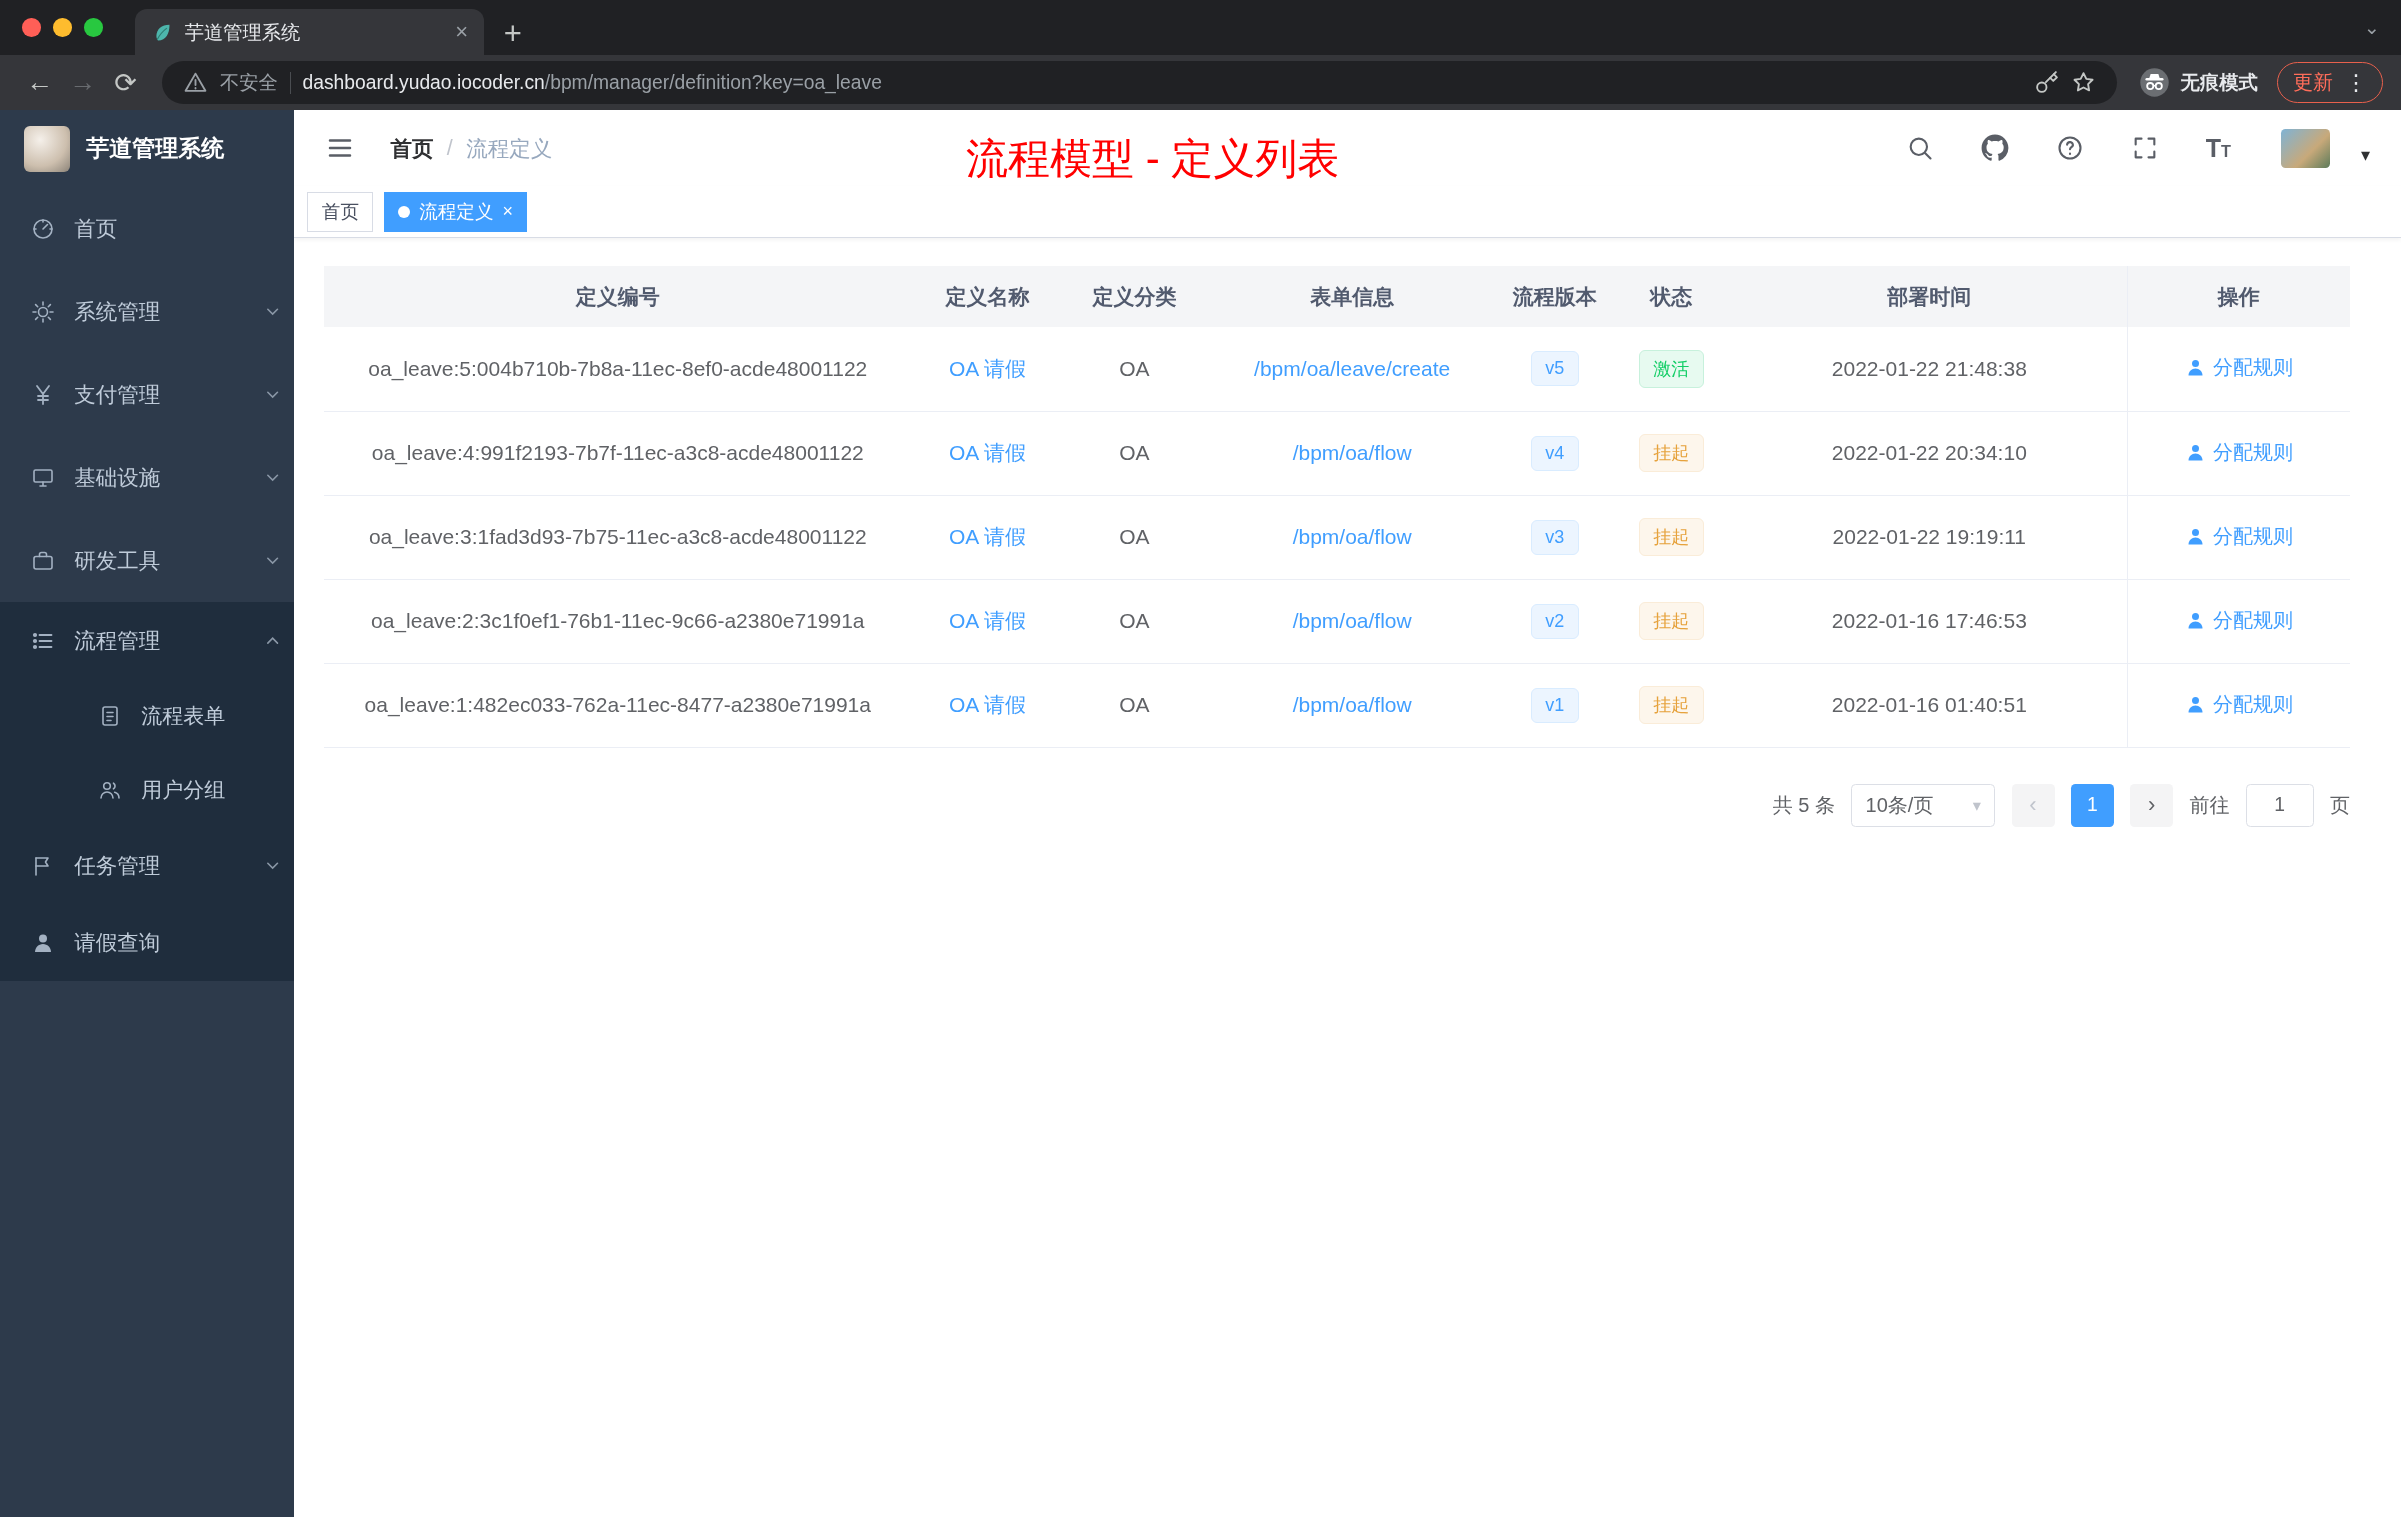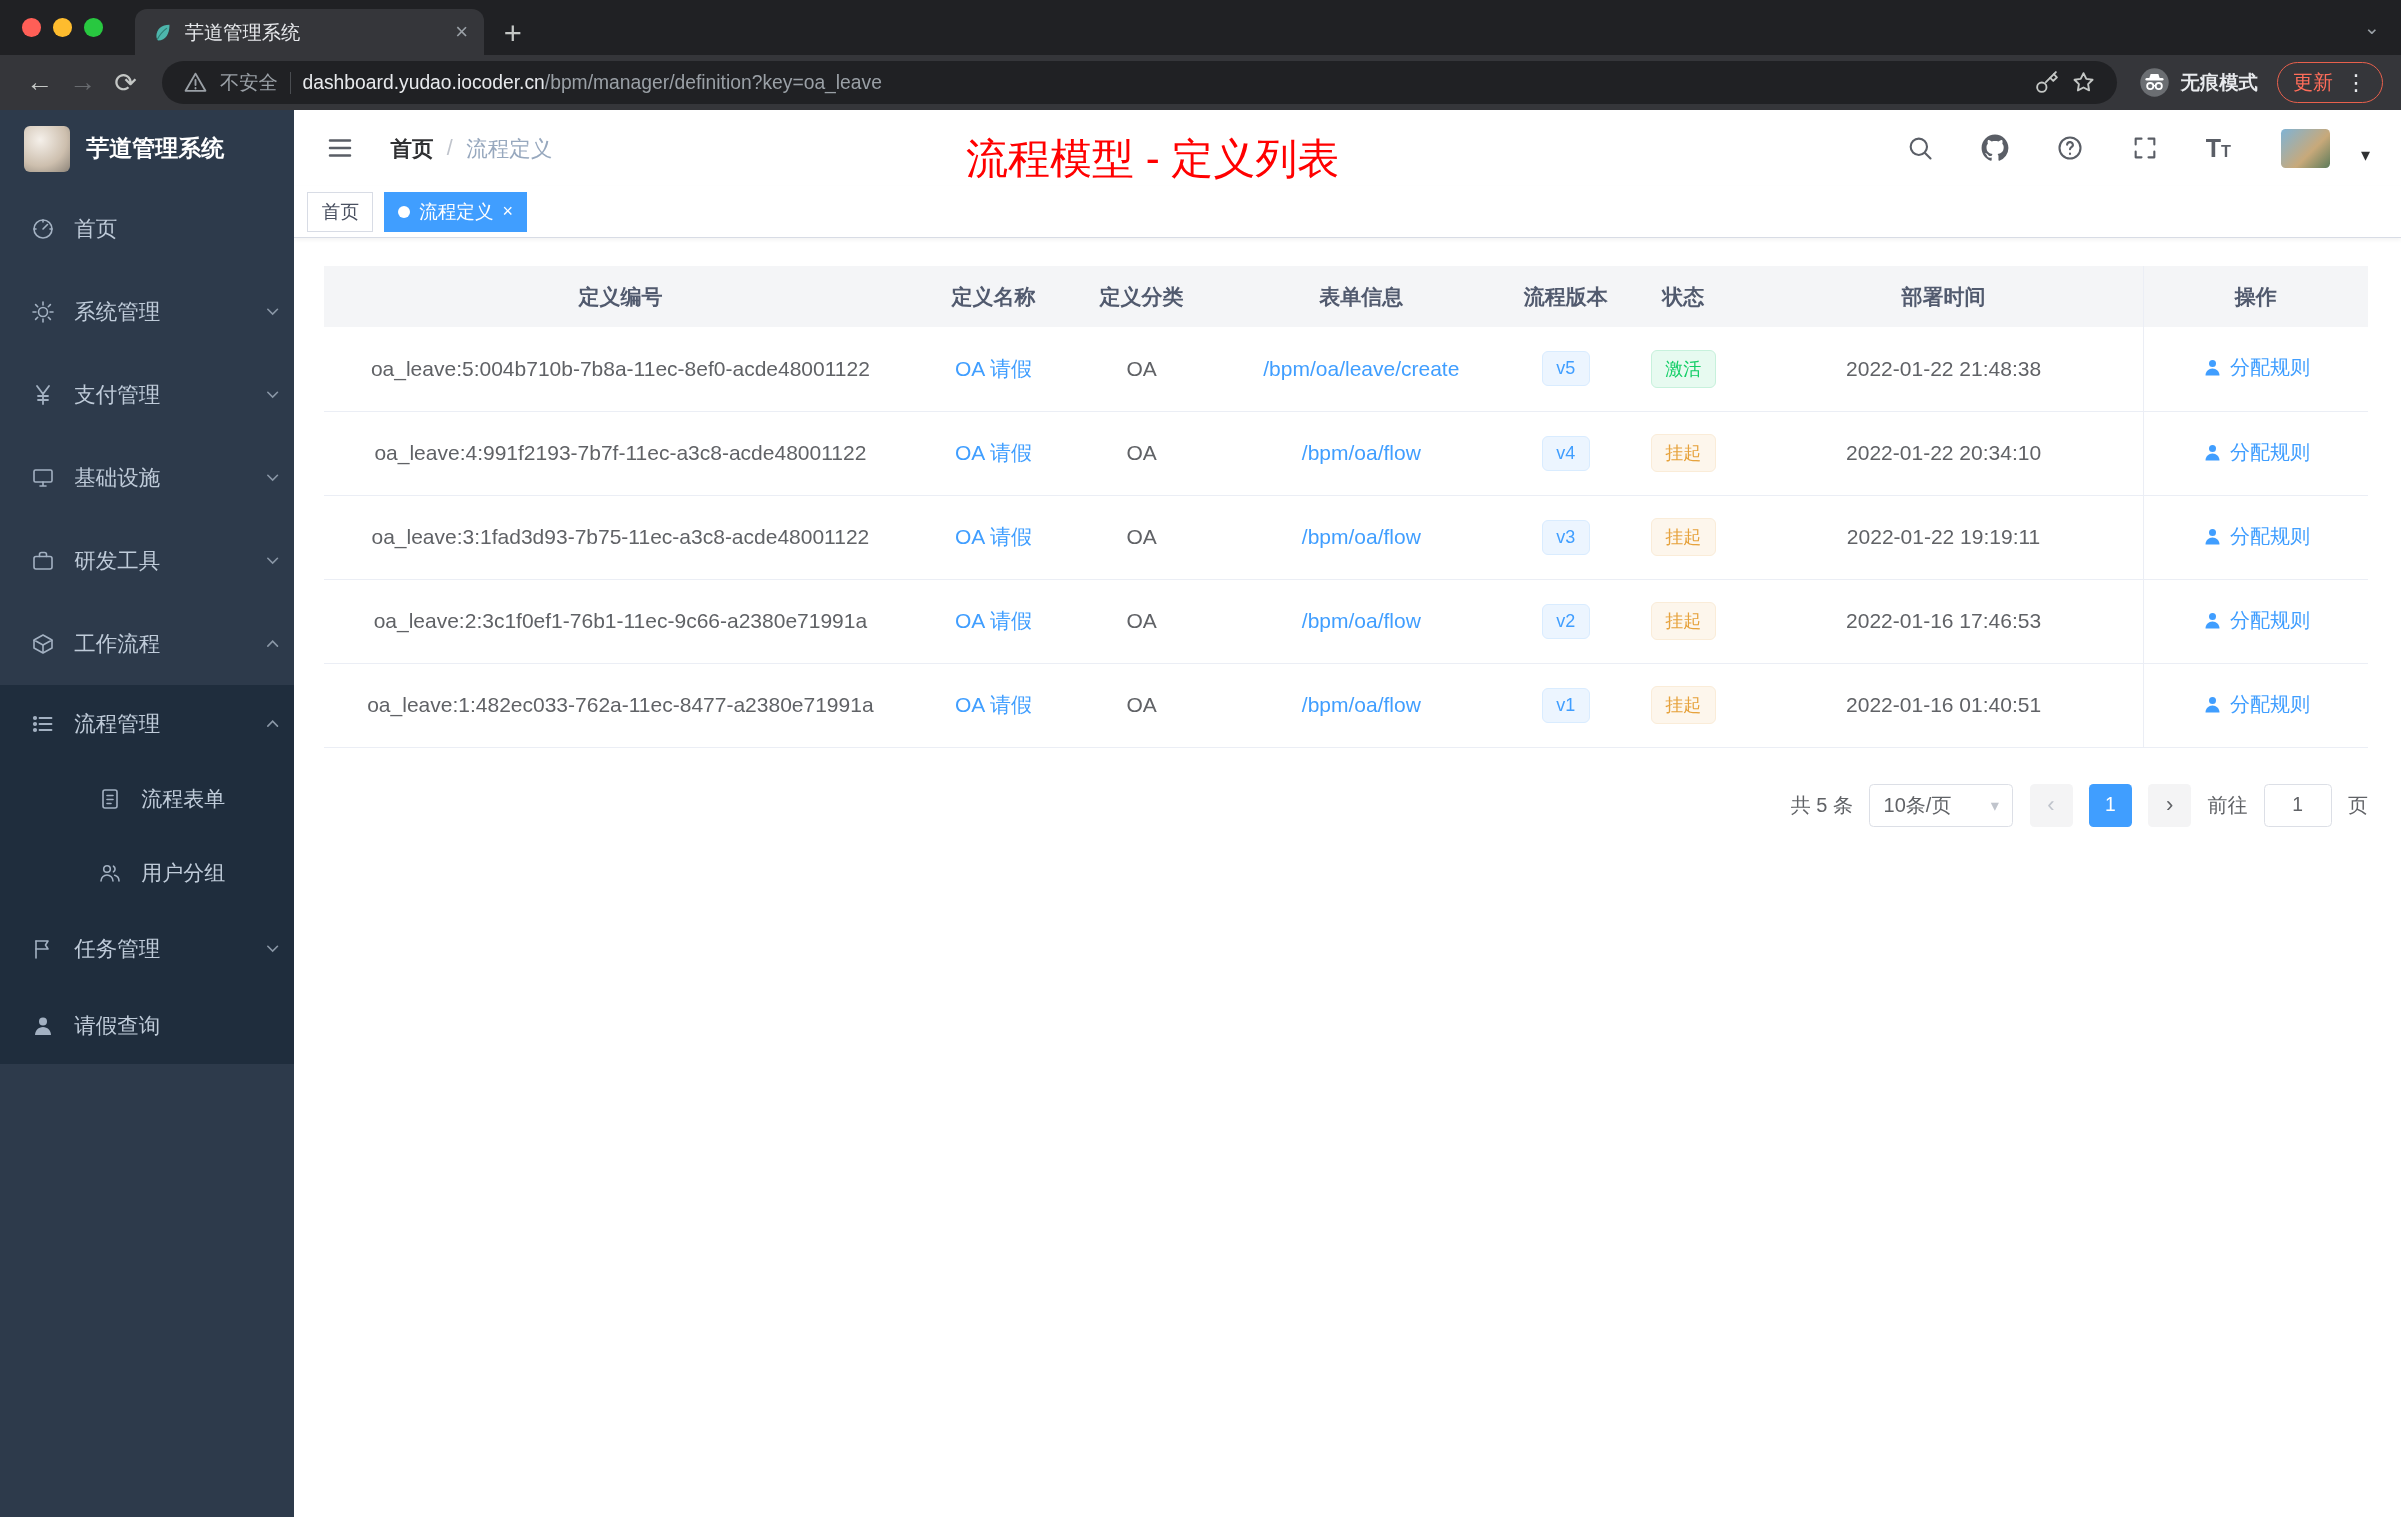--- a/index.html
+++ b/index.html
@@ -73,21 +73,21 @@
 
   .tagsbar { height:52px; display:flex; align-items:center; gap:10.4px; padding:0 13.4px;
     border-bottom:0.7px solid #d8dce5; box-shadow:0 1.5px 4.5px rgba(0,0,0,.05); }
   .tag { height:40px; display:flex; align-items:center; gap:9px; padding:0 13.4px;
     border:0.7px solid #d8dce5; background:#fff; color:#495060; font-size:18.6px; cursor:pointer; white-space:nowrap; }
   .tag.active { background:#409eff; border-color:#409eff; color:#fff; }
   .tag-dot { width:12px; height:12px; border-radius:50%; background:#fff; }
   .tag-x { font-size:18px; }
 
   
-  .content { padding:28px 33px 0 30px; }
+  .content { padding:28px 51px 0 30px; }
   table.def-table { width:100%; border-collapse:collapse; table-layout:fixed; }
   .def-table th { background:#f4f5f7; height:61px; font-size:21px; color:#515a6e; font-weight:bold; text-align:center; }
   .def-table td { height:84px; border-bottom:0.7px solid #ebeef5; font-size:21px; color:#606266; text-align:center;
     overflow:hidden; white-space:nowrap; }
   .def-table th:last-child, .def-table td:last-child { border-left:0.7px solid #ebeef5; }
   .link { color:#409eff; cursor:pointer; text-decoration:none; }
   .pill { display:inline-block; padding:6px 13.4px; border-radius:6px; font-size:18px; border:0.7px solid transparent; }
   .pill.version { background:#ecf5ff; border-color:#d9ecff; color:#409eff; }
   .pill.tag-success { background:#e7faf0; border-color:#c7f1dc; color:#13ce66; }
   .pill.tag-warning { background:#fdf6ec; border-color:#faecd8; color:#e6a23c; }
@@ -222,31 +222,20 @@
       <svg class="micon" viewBox="0 0 24 24" fill="none" stroke="currentColor" stroke-width="1.6" stroke-linecap="round" stroke-linejoin="round">
         <rect x="3" y="7.5" width="18" height="12.5" rx="2"></rect>
           <path d="M8.5 7.5v-2a2 2 0 012-2h3a2 2 0 012 2v2"></path>
       </svg>
       <span>研发工具</span>
       <svg class="chev" viewBox="0 0 24 24" fill="none" stroke="currentColor" stroke-width="2" stroke-linecap="round">
           <path d="M6 9l6 6 6-6"></path>
         </svg>
     </div>
 
-    <div class="menu-item">
-      <svg class="micon" viewBox="0 0 24 24" fill="none" stroke="currentColor" stroke-width="1.6" stroke-linejoin="round">
-        <path d="M21 8l-9-5-9 5 9 5 9-5z"></path>
-          <path d="M3 8v8l9 5 9-5V8"></path>
-          <path d="M12 13v8"></path>
-      </svg>
-      <span>工作流程</span>
-      <svg class="chev up" viewBox="0 0 24 24" fill="none" stroke="currentColor" stroke-width="2" stroke-linecap="round">
-          <path d="M6 9l6 6 6-6"></path>
-        </svg>
-    </div>
 
     <div class="submenu">
       <div class="menu-item l2">
         <svg class="micon" viewBox="0 0 24 24" fill="none" stroke="currentColor" stroke-width="1.8" stroke-linecap="round">
           <path d="M8.5 6h12M8.5 12h12M8.5 18h12"></path>
             <circle cx="4" cy="6" r="1.2" fill="currentColor"></circle>
             <circle cx="4" cy="12" r="1.2" fill="currentColor"></circle>
             <circle cx="4" cy="18" r="1.2" fill="currentColor"></circle>
         </svg>
         <span>流程管理</span>

